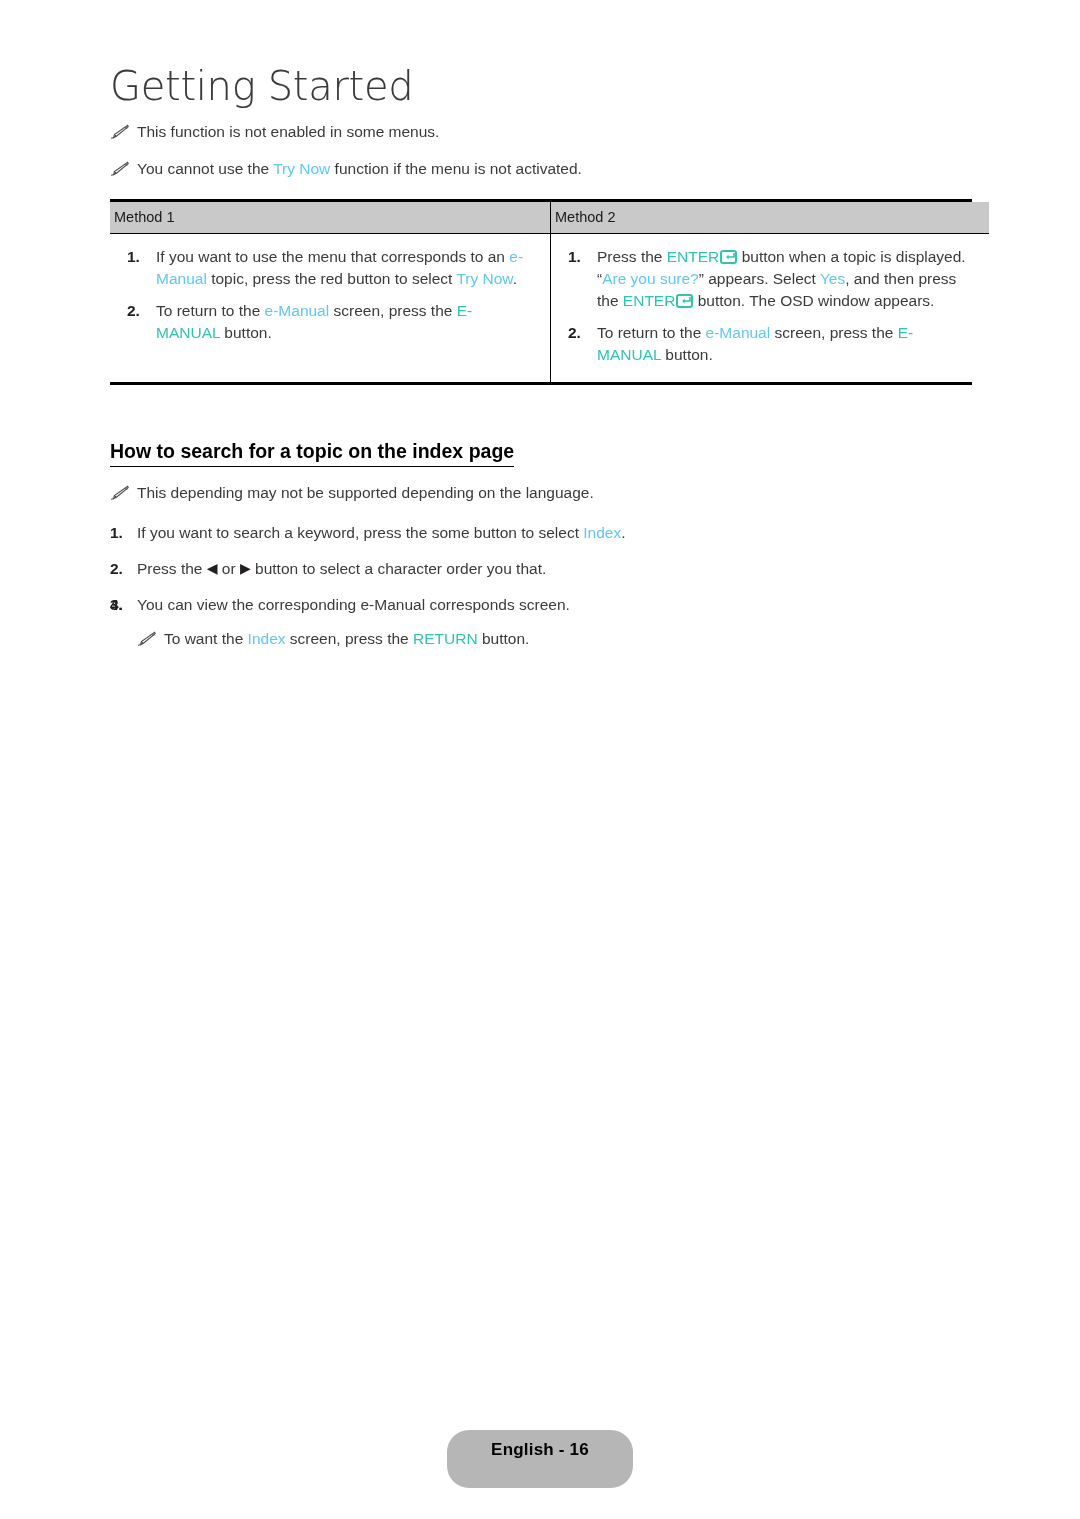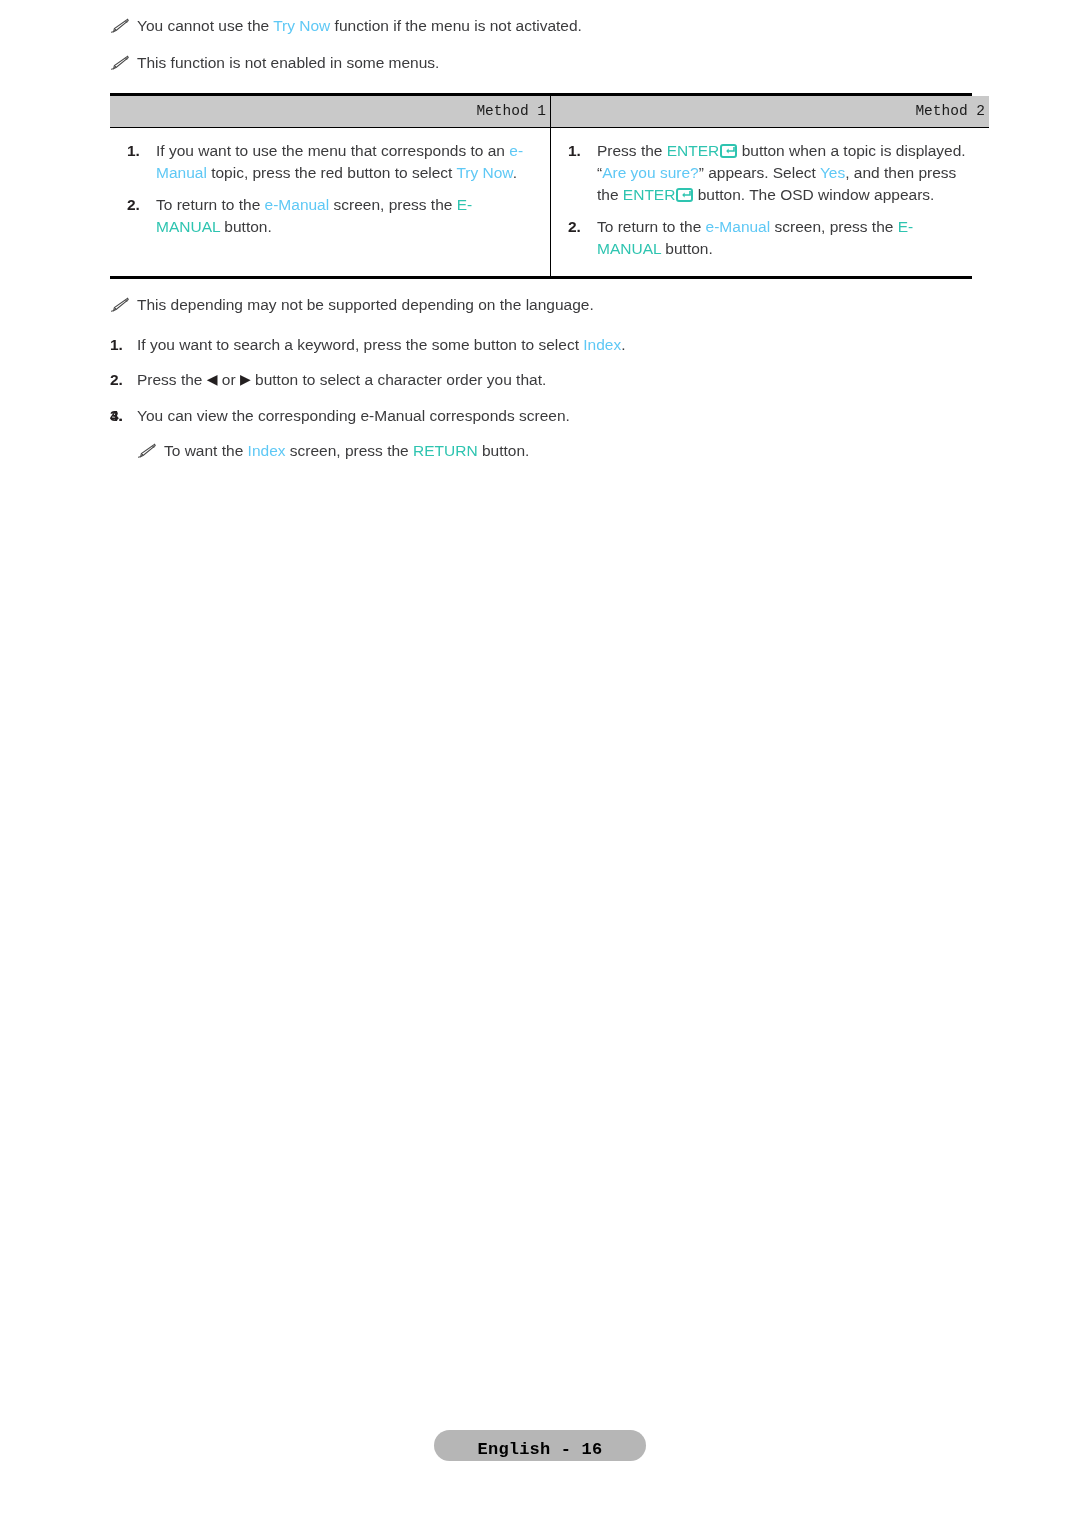--- a/index.html
+++ b/index.html
@@ -118,25 +118,24 @@
   .tbl {
     width: 100%;
     border-collapse: collapse;
     table-layout: fixed;
   }
   .tbl th {
     background: #c9c9c9;
     font-size: 14.5px;
     font-weight: normal;
     color: #1a1a1a;
-    text-align: right;
+    text-align: left;
     padding: 7px 4px 8px 4px;
     border-right: 1.1px solid #000000;
     border-bottom: 1.1px solid #000000;
-    font-family: Liberation Mono, monospace;
   }
   .tbl th:last-child { border-right: none; }
   .tbl td {
     vertical-align: top;
     padding: 10px 14px 16px 14px;
     border-right: 1.1px solid #000000;
   }
   .tbl td:last-child { border-right: none; }
   .col-a { width: 432px; }
   .col-b { width: 430px; }
@@ -180,55 +179,55 @@
     width: 1080px;
     text-align: center;
   }
   .page-badge {
     display: inline-block;
     background: #b6b6b6;
     color: #000000;
     font-weight: bold;
     font-size: 17px;
     letter-spacing: 0.2px;
-    padding: 10px 44px 2px 44px;
+    padding: 10px 44px 28px 44px;
     border-radius: 22px;
-    font-family: Liberation Mono, monospace;
   }
 </style>
 </head>
 <body>
 
 <div class="page">
   <div class="content">
 
-
+    <h1 class="chapter-title">Getting Started</h1>
+
+
+    <div class="note">
+      <span class="note-icon">
+        <svg width="19" height="15" viewBox="0 0 19 15">
+          <path d="M17.6 1.3 L18.2 2.6 L6.4 12.2 L3.6 13.6 L4.4 10.6 Z" fill="#ffffff" stroke="#4a4a4a" stroke-width="1.1"></path>
+          <path d="M15.6 2.9 L17.0 4.8" stroke="#4a4a4a" stroke-width="1"></path>
+          <path d="M4.4 10.6 L6.4 12.2" stroke="#4a4a4a" stroke-width="1"></path>
+          <path d="M3.6 13.6 L1.0 14.3" stroke="#4a4a4a" stroke-width="1"></path>
+        </svg>
+      </span>
+      <span><span>This function is not enabled in some menus.</span></span>
+    </div>
 
     <div class="note">
       <span class="note-icon">
         <svg width="19" height="15" viewBox="0 0 19 15">
           <path d="M17.6 1.3 L18.2 2.6 L6.4 12.2 L3.6 13.6 L4.4 10.6 Z" fill="#ffffff" stroke="#4a4a4a" stroke-width="1.1"></path>
           <path d="M15.6 2.9 L17.0 4.8" stroke="#4a4a4a" stroke-width="1"></path>
           <path d="M4.4 10.6 L6.4 12.2" stroke="#4a4a4a" stroke-width="1"></path>
           <path d="M3.6 13.6 L1.0 14.3" stroke="#4a4a4a" stroke-width="1"></path>
         </svg>
       </span>
       <span><span>You cannot use the </span><span class="c-blue">Try Now</span><span> function if the menu is not activated.</span></span>
-    </div>
-
-    <div class="note">
-      <span class="note-icon">
-        <svg width="19" height="15" viewBox="0 0 19 15">
-          <path d="M17.6 1.3 L18.2 2.6 L6.4 12.2 L3.6 13.6 L4.4 10.6 Z" fill="#ffffff" stroke="#4a4a4a" stroke-width="1.1"></path>
-          <path d="M15.6 2.9 L17.0 4.8" stroke="#4a4a4a" stroke-width="1"></path>
-          <path d="M4.4 10.6 L6.4 12.2" stroke="#4a4a4a" stroke-width="1"></path>
-          <path d="M3.6 13.6 L1.0 14.3" stroke="#4a4a4a" stroke-width="1"></path>
-        </svg>
-      </span>
-      <span><span>This function is not enabled in some menus.</span></span>
     </div>
 
     <div class="table-wrap">
       <table class="tbl">
         <thead>
           <tr>
             <th class="col-a">Method 1</th>
             <th class="col-b">Method 2</th>
           </tr>
         </thead>
@@ -258,20 +257,23 @@
               <div class="cell-step">
                 <span class="step-num">2.</span>
                 <span class="rich"><span>To return to the </span><span class="c-blue">e-Manual</span><span> screen, press the </span><span class="c-teal">E-MANUAL</span><span> button.</span></span>
               </div>
             </td>
           </tr>
         </tbody>
       </table>
     </div>
 
+    <div class="heading-wrap">
+      <div class="heading heading-inline">How to search for a topic on the index page</div>
+    </div>
 
     <div class="note">
       <span class="note-icon">
         <svg width="19" height="15" viewBox="0 0 19 15">
           <path d="M17.6 1.3 L18.2 2.6 L6.4 12.2 L3.6 13.6 L4.4 10.6 Z" fill="#ffffff" stroke="#4a4a4a" stroke-width="1.1"></path>
           <path d="M15.6 2.9 L17.0 4.8" stroke="#4a4a4a" stroke-width="1"></path>
           <path d="M4.4 10.6 L6.4 12.2" stroke="#4a4a4a" stroke-width="1"></path>
           <path d="M3.6 13.6 L1.0 14.3" stroke="#4a4a4a" stroke-width="1"></path>
         </svg>
       </span>

